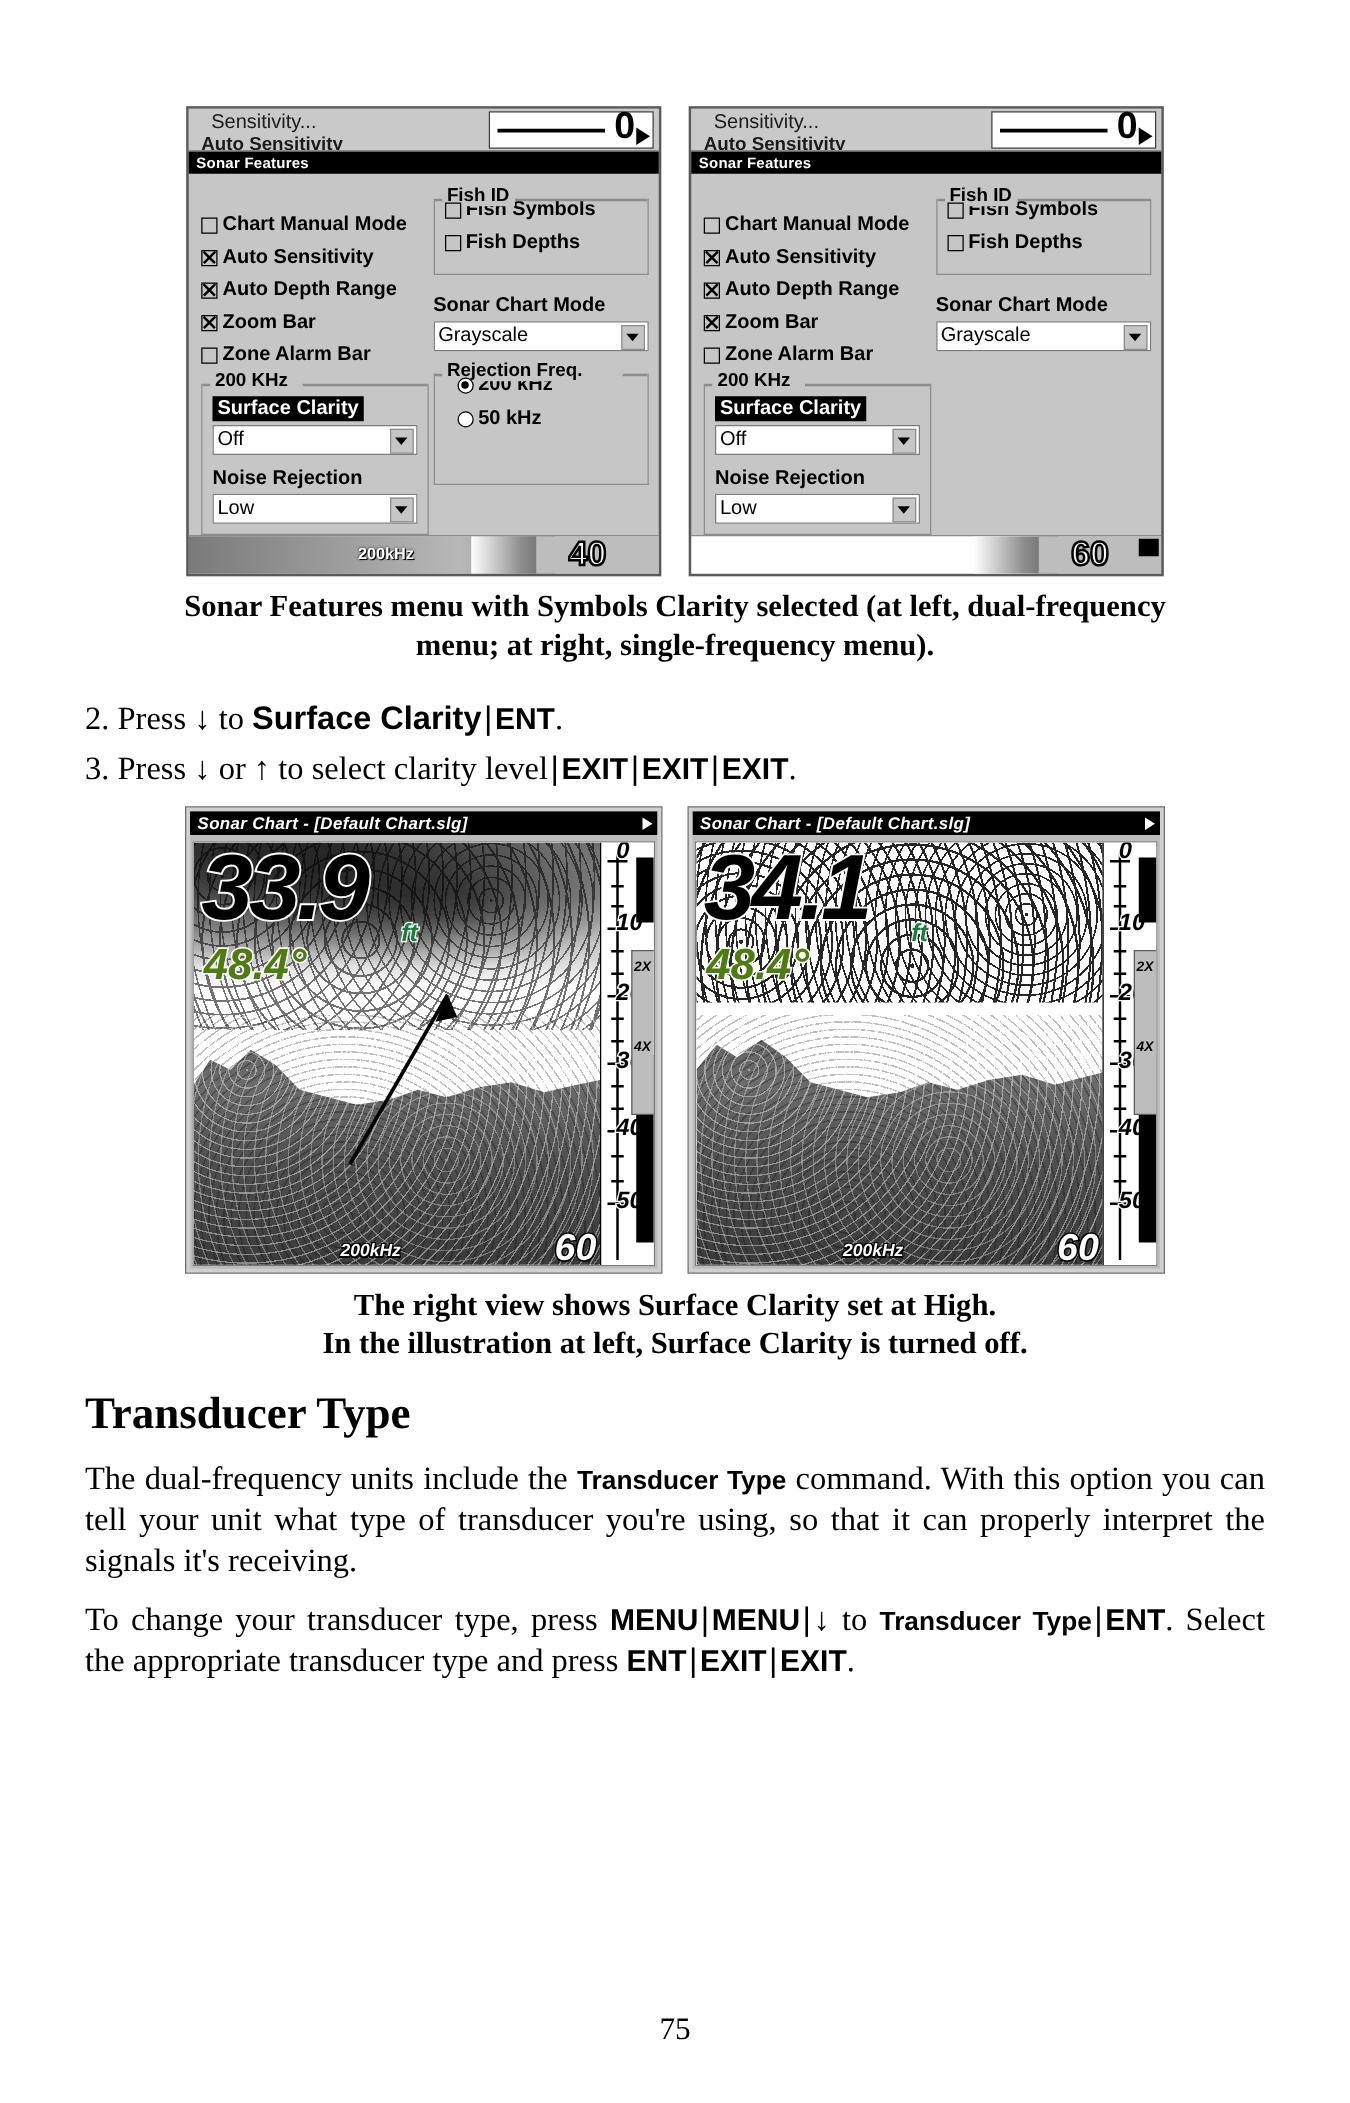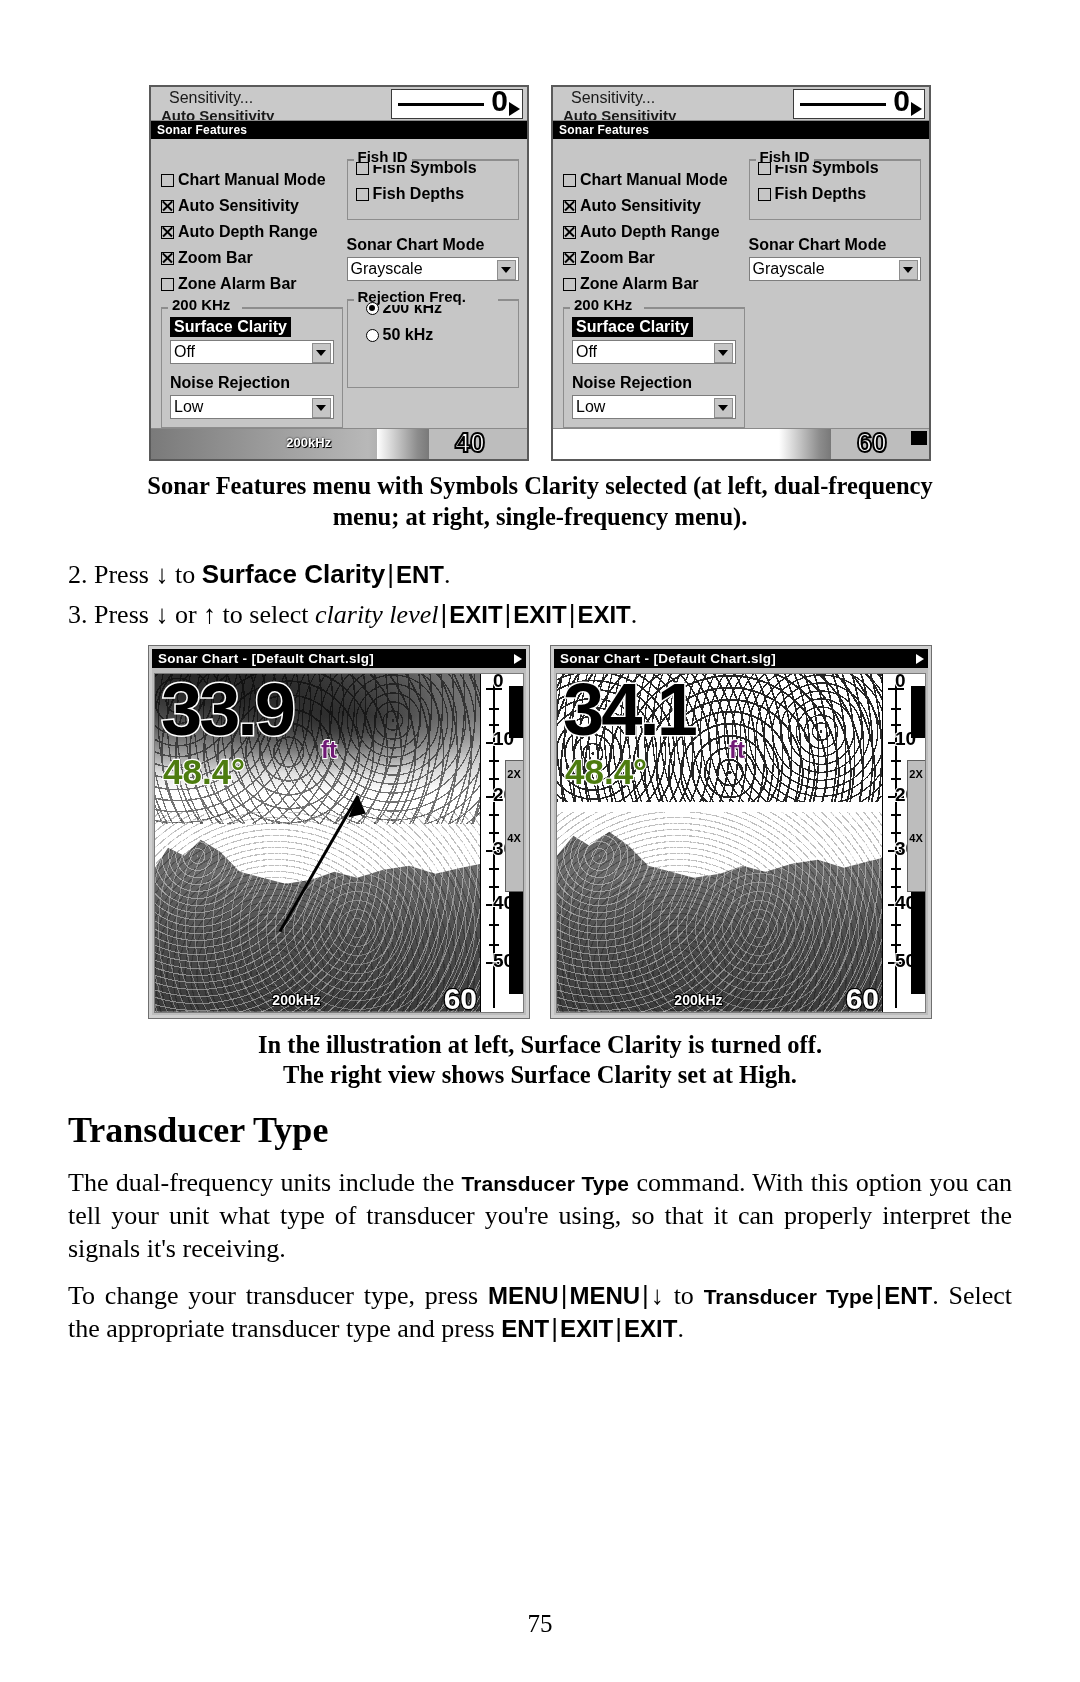--- a/index.html
+++ b/index.html
@@ -199,21 +199,21 @@
   }
   .step{
     font-size:26px;
     margin:0 0 6px 0;
     padding-left:68px;
     line-height:1.3;
   }
   .sc{font-family:"Liberation Sans", sans-serif;font-weight:bold;font-size:21px;}
   .sc-big{font-family:"Liberation Sans", sans-serif;font-weight:bold;font-size:26px;}
   .key{font-family:"Liberation Sans", sans-serif;font-weight:bold;font-size:24px;}
-  .ital{font-style:italic;}
+  .ital{}
   .sep{font-family:"Liberation Sans", sans-serif;font-weight:400;padding:0 2px;}
 
   
   .chart-shot{
     width:380px;height:372px;
     border:3px solid #d0d0d0;
     outline:1px solid #6f6f6f;
     box-sizing:border-box;
     background:#bdbdbd;
     position:relative;
@@ -290,21 +290,21 @@
   .depth-big{
     position:absolute;left:6px;top:2px;
     font-family:"Liberation Sans", sans-serif;
     font-weight:bold;font-size:74px;line-height:.92;
     color:#000;-webkit-text-stroke:3px #fff;
     paint-order:stroke fill;
     letter-spacing:-3px;
   }
   .depth-unit{
     position:absolute;font-family:"Liberation Sans", sans-serif;
-    font-weight:bold;font-size:24px;color:#701a75;
+    font-weight:bold;font-size:20px;color:#15803d;
     -webkit-text-stroke:2px #fff;paint-order:stroke fill;
   }
   .temp{
     position:absolute;left:8px;top:78px;
     font-family:"Liberation Sans", sans-serif;
     font-weight:bold;font-size:35px;color:#4d7c0f;
     -webkit-text-stroke:2.5px #fff;paint-order:stroke fill;
   }
   .scale{
     position:absolute;right:0;top:0;bottom:0;width:42px;
@@ -604,21 +604,21 @@
       <span>3.</span>
       <span>Press</span>
       <span>↓</span>
       <span>or</span>
       <span>↑</span>
       <span>to select</span>
       <span class="ital">clarity level</span><span class="sep">|</span><span class="key">EXIT</span><span class="sep">|</span><span class="key">EXIT</span><span class="sep">|</span><span class="key">EXIT</span><span>.</span>
     </p>
   </div>
 
-  <div class="figure-row" style="margin-top:14px;">
+  <div class="figure-row" style="margin-top:14px;font-style:italic;">
 
     <div class="chart-shot">
       <div class="chart-title">
         <span>Sonar Chart - [Default Chart.slg]</span>
         <span class="tri-r"></span>
       </div>
       <div class="chart-canvas">
         <div class="sonar-area">
           <div class="clutter"></div>
           <div class="clutter-speck"></div>
@@ -725,22 +725,22 @@
           <span class="zb-lbl" style="top:8px;">2X</span>
           <span class="zb-lbl" style="top:72px;">4X</span>
         </div>
 
         <div class="chart-foot-num">60</div>
       </div>
     </div>
   </div>
 
   <div class="caption" style="margin-top:12px;">
+    <div>The right view shows Surface Clarity set at High.</div>
     <div>In the illustration at left, Surface Clarity is turned off.</div>
-    <div>The right view shows Surface Clarity set at High.</div>
   </div>
 
   <h2 class="sec">
     <span>Transducer Type</span><br>
   </h2>
 
   <p class="body"><span>The dual-frequency units include the </span><span class="sc">Transducer Type</span><span> command. With this option you can tell your unit what type of transducer you're using, so that it can properly interpret the signals it's receiving.</span></p>
 
   <p class="body"><span>To change your transducer type, press </span><span class="key">MENU</span><span class="sep">|</span><span class="key">MENU</span><span class="sep">|</span><span>↓</span><span> to </span><span class="sc">Transducer Type</span><span class="sep">|</span><span class="key">ENT</span><span>. Select the appropriate transducer type and press </span><span class="key">ENT</span><span class="sep">|</span><span class="key">EXIT</span><span class="sep">|</span><span class="key">EXIT</span><span>.</span></p>
 

